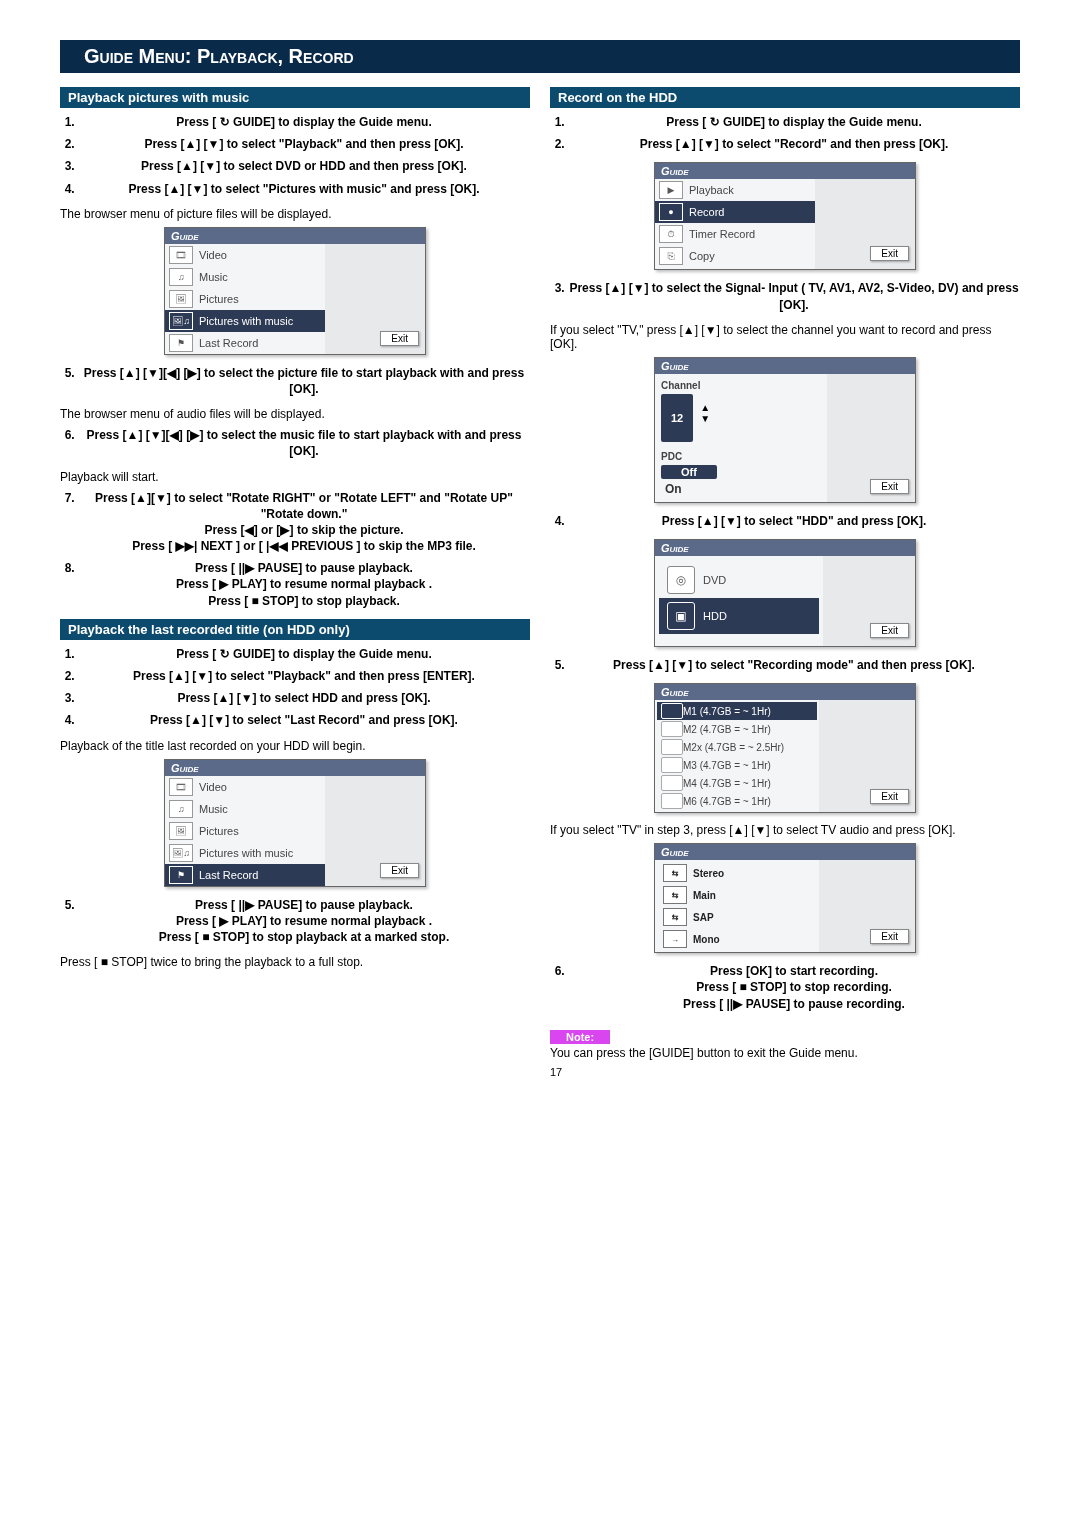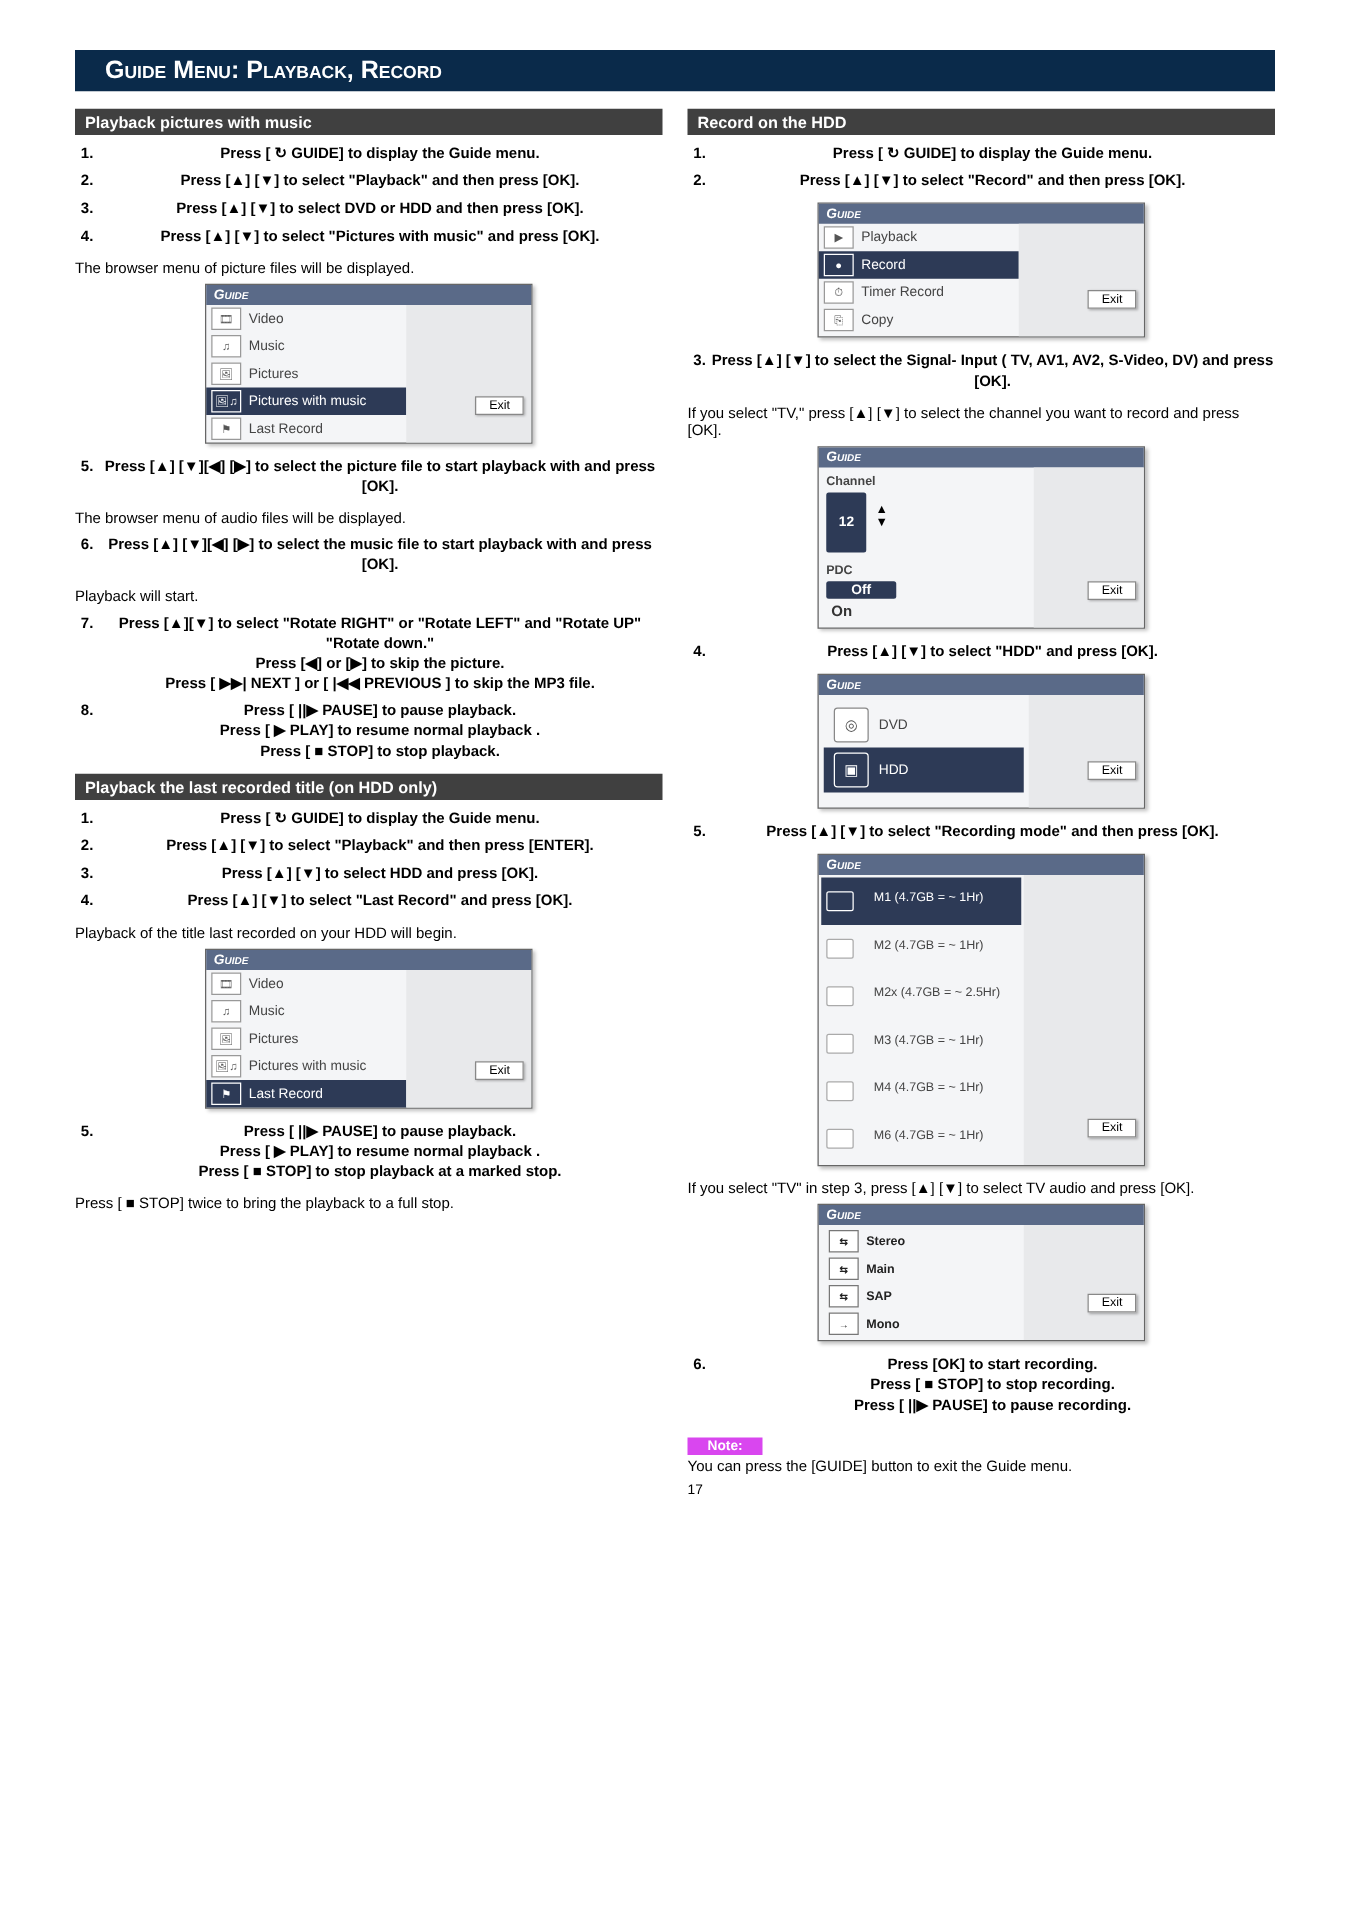--- a/index.html
+++ b/index.html
@@ -21,21 +21,21 @@
   }
   .columns {
     display: flex;
     gap: 20px;
   }
   .col {
     flex: 1;
     min-width: 0;
   }
   .section-header {
-    background: #404040;
+    background: #0c4a6e;
     color: #fff;
     font-weight: bold;
     font-size: 13px;
     padding: 3px 8px;
     margin: 6px 0 6px 0;
   }
   ol {
     padding-left: 18px;
     margin: 4px 0 10px 0;
     text-align: center;
@@ -97,21 +97,21 @@
     color: #fff;
   }
   .guide-row.selected .icon { background:#2d3a56; color:#fff; border-color:#fff; }
   .guide-side {
     flex: 1;
     background: #e8e9eb;
     position: relative;
   }
   .exit-btn {
     position: absolute;
-    bottom: 22px;
+    bottom: 8px;
     right: 6px;
     border: 1px solid #888;
     background: #fff;
     font-size: 10px;
     padding: 1px 10px;
     box-shadow: 1px 1px 2px rgba(0,0,0,0.3);
   }
   .ch-block { padding:6px; font-size:11px; }
   .ch-label { color:#444; font-weight:bold; font-size:10px; }
   .ch-box {
@@ -127,21 +127,21 @@
   .row2 {
     display:flex; align-items:center; gap:8px; padding:4px 8px; font-size:11px; color:#444;
   }
   .row2.selected { background:#2d3a56; color:#fff; }
   .note-tag {
     background:#d946ef; color:#fff; font-weight:bold; font-size:11px;
     display:inline-block; padding:1px 16px; margin-top:8px;
   }
   .pagenum { font-size:11px; margin-top:4px; }
   .mode-row {
-    display:flex; gap:16px; padding:11px 4px; font-size:10px; color:#444;
+    display:flex; align-items:center; gap:0; padding:1px 4px; font-size:10px; color:#444;
   }
   .mode-row .micon {
     width:20px; height:14px; border:1px solid #aaa; background:#fff; border-radius:2px;
     display:inline-block;
   }
   .mode-row.selected { background:#2d3a56; color:#fff; }
   .mode-row.selected .micon { background:#2d3a56; border-color:#fff; }
   .audio-row {
     display:flex; align-items:center; gap:6px; padding:2px 6px; font-size:10px; color:#222; font-weight:bold;
   }

